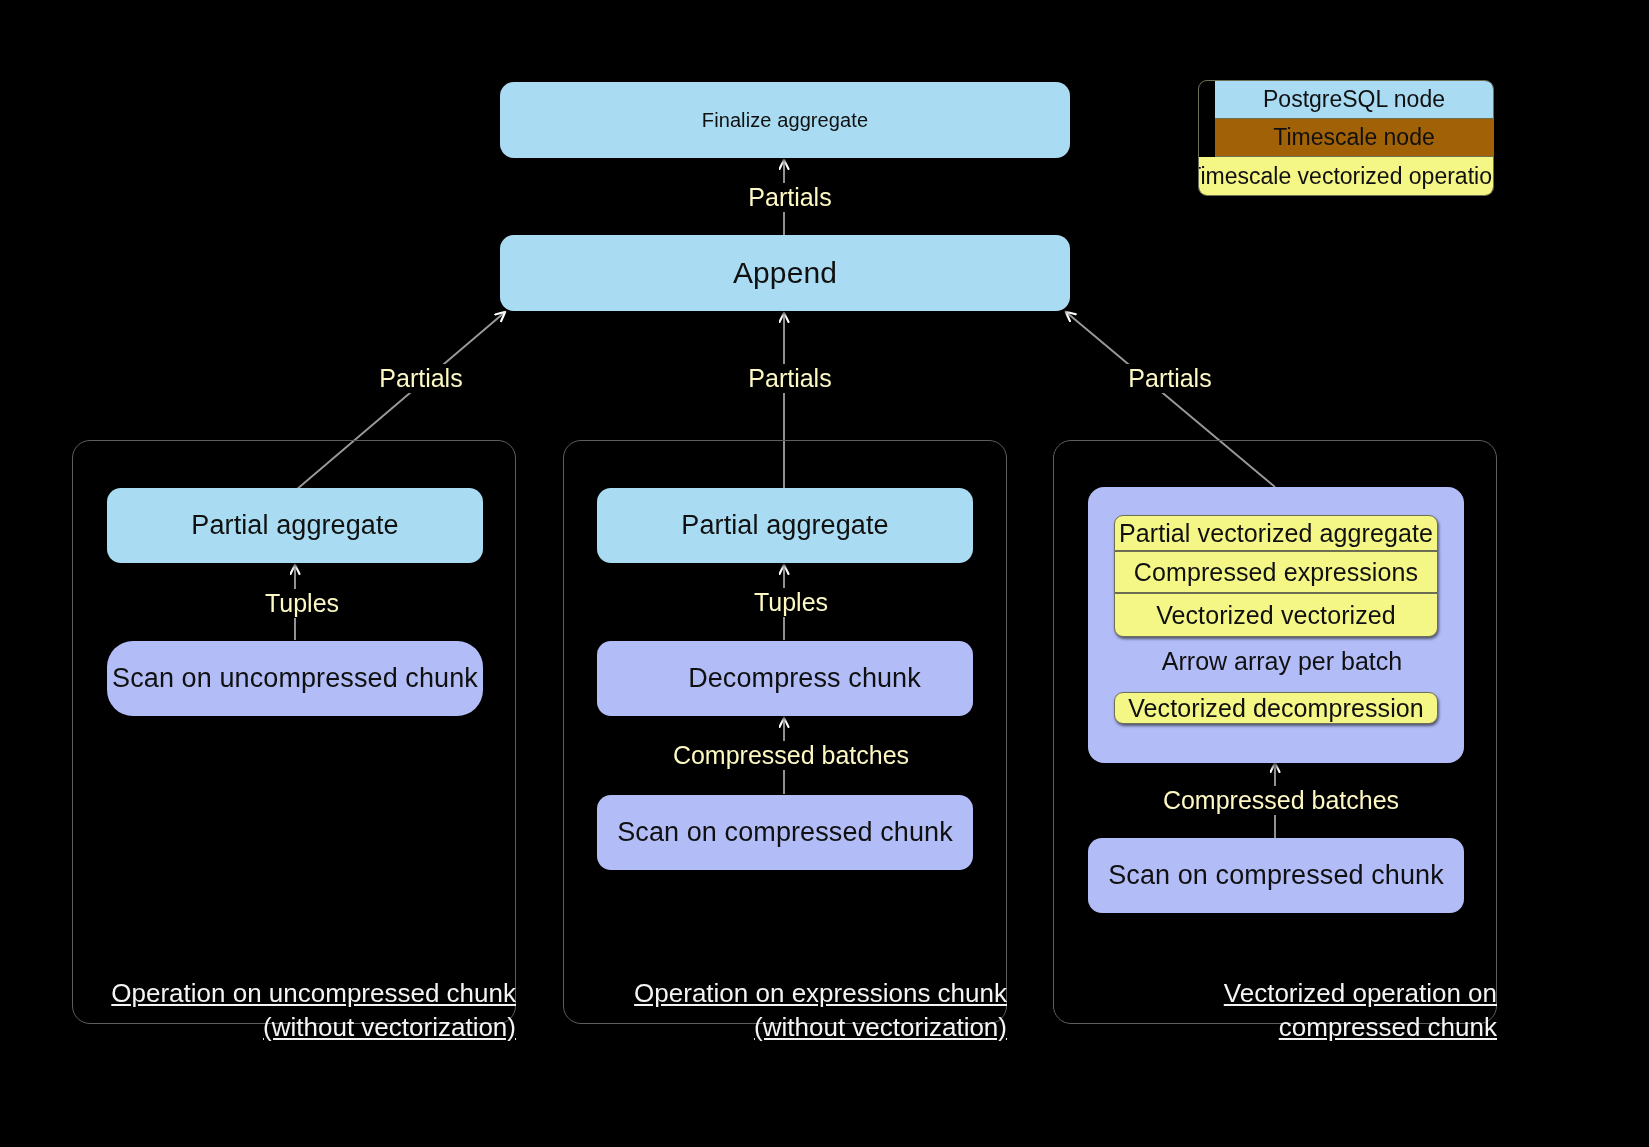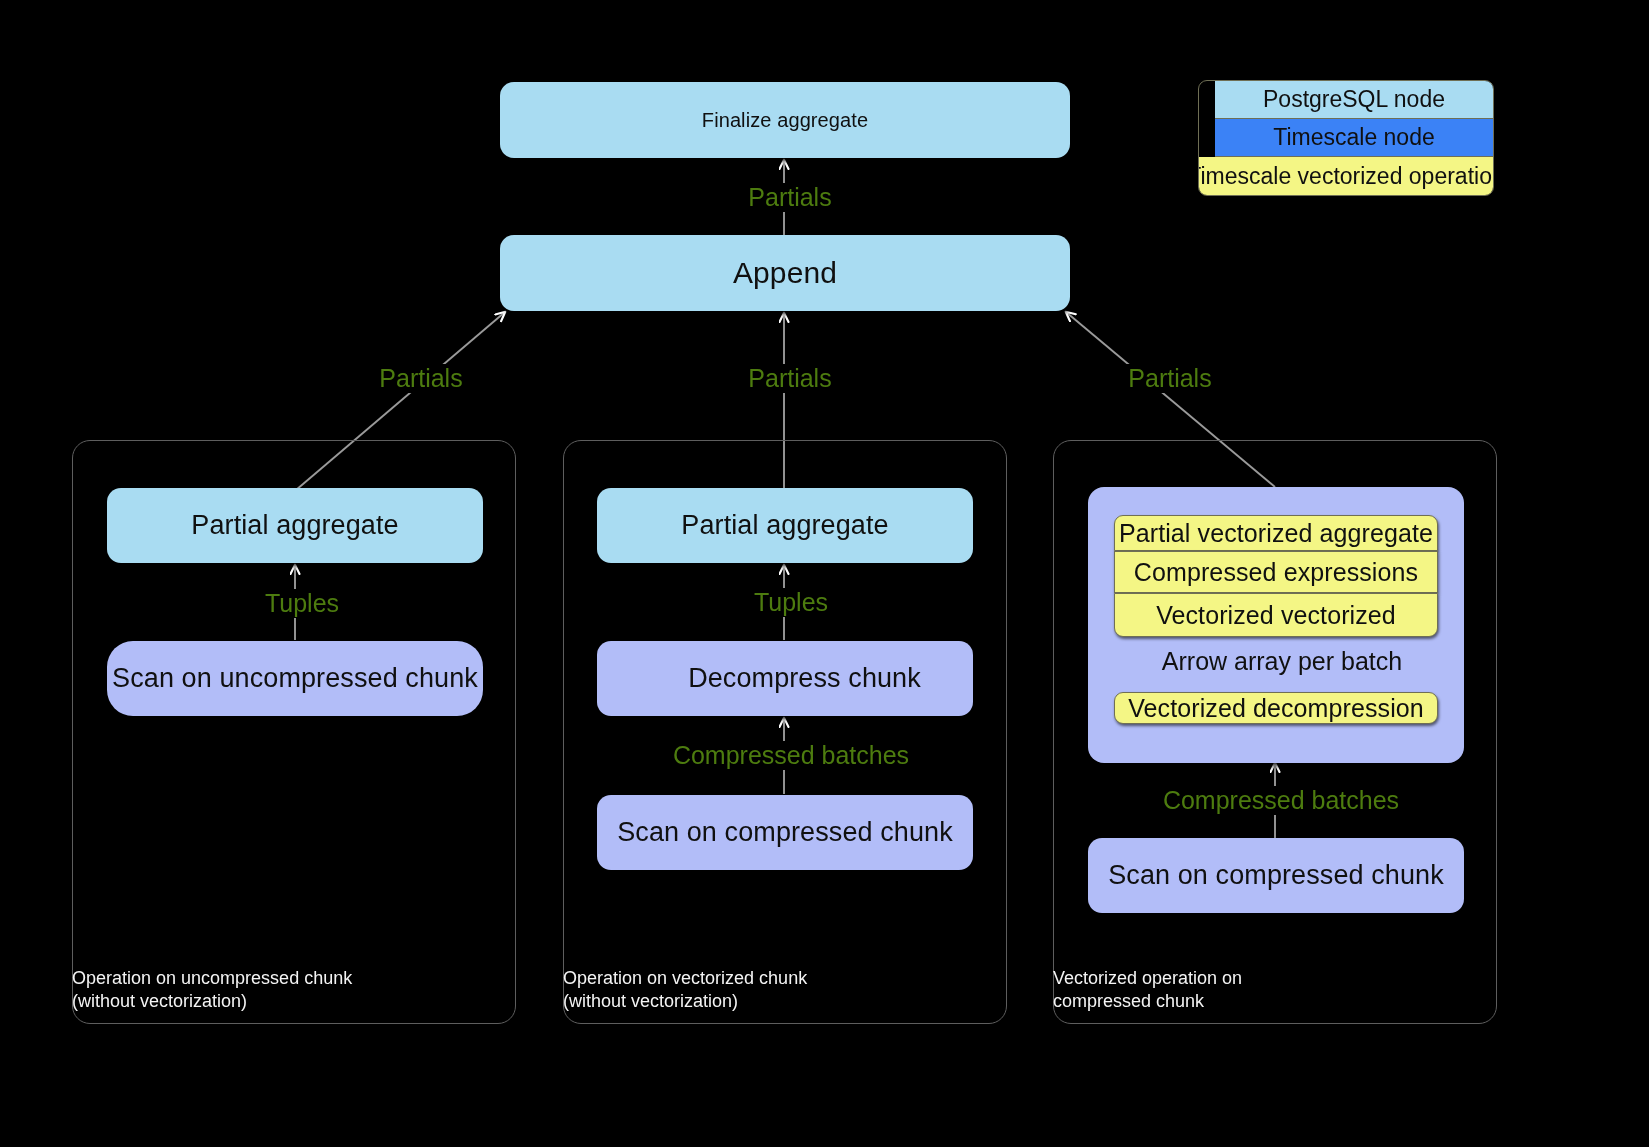--- a/index.html
+++ b/index.html
@@ -57,38 +57,39 @@
     position: absolute;
     box-sizing: border-box;
     border: 1.7px solid #5e5e5e;
     border-radius: 18px;
     background: transparent;
   }
 
   
   .edge-label {
     position: absolute;
-    color: #4d7c0f;
+    color: #fef9c3;
     font-size: 25px;
     white-space: nowrap;
     text-align: center;
     background: #000000;
     padding: 0 6px;
   }
   .edge-label.on-purple {
     color: #101010;
     background: #b2bdf8;
   }
   .caption {
     position: absolute;
     color: #f4f4f4;
-    font-size: 18px;
+    font-size: 26px;
     line-height: 1.28;
-    text-align: left;
+    text-align: right;
     white-space: pre-line;
+    text-decoration: underline;
   }
 
   
   #legend {
     position: absolute;
     left: 1198px;
     top: 80px;
     width: 296px;
     border-radius: 9px;
     overflow: hidden;
@@ -154,21 +155,21 @@
 
     <g>
       <line x1="1275" y1="838" x2="1275" y2="763" stroke="#9a9a9a" stroke-width="1.9" marker-end="url(#ah)"></line>
     </g>
   </svg>
 
   <div id="legend">
     <div class="row sep" style="background:#a9dcf2;">
       <span>PostgreSQL node</span>
     </div>
-    <div class="row sep" style="background:#3b82f6;">
+    <div class="row sep" style="background:#a16207;">
       <span>Timescale node</span>
     </div>
     <div class="row" style="background:#f4f685;">
       <span>Timescale vectorized operation</span>
     </div>
   </div>
 
   <div class="node pg" style="left:500px; top:82px; width:570px; height:76px; font-size:20px;">
     <span>Finalize aggregate</span>
   </div>
@@ -226,21 +227,21 @@
 
   <div class="edge-label" style="left:664px; top:741px; width:242px;">
     <span>Compressed batches</span>
   </div>
 
   <div class="node ts" style="left:597px; top:795px; width:376px; height:75px;">
     <span>Scan on compressed chunk</span>
   </div>
 
   <div class="caption" style="left:563px; top:944px; width:444px;">
-    <span>Operation on vectorized chunk
+    <span>Operation on expressions chunk
 (without vectorization)</span>
   </div>
 
   <div class="group" style="left:1053px; top:440px; width:444px; height:584px;"></div>
 
   <div class="node ts" style="left:1088px; top:487px; width:376px; height:276px; border-radius:16px;"></div>
 
   <div class="node vec" style="left:1114px; top:515px; width:324px; height:36px; border-radius:9px 9px 0 0;">
     <span>Partial vectorized aggregate</span>
   </div>

